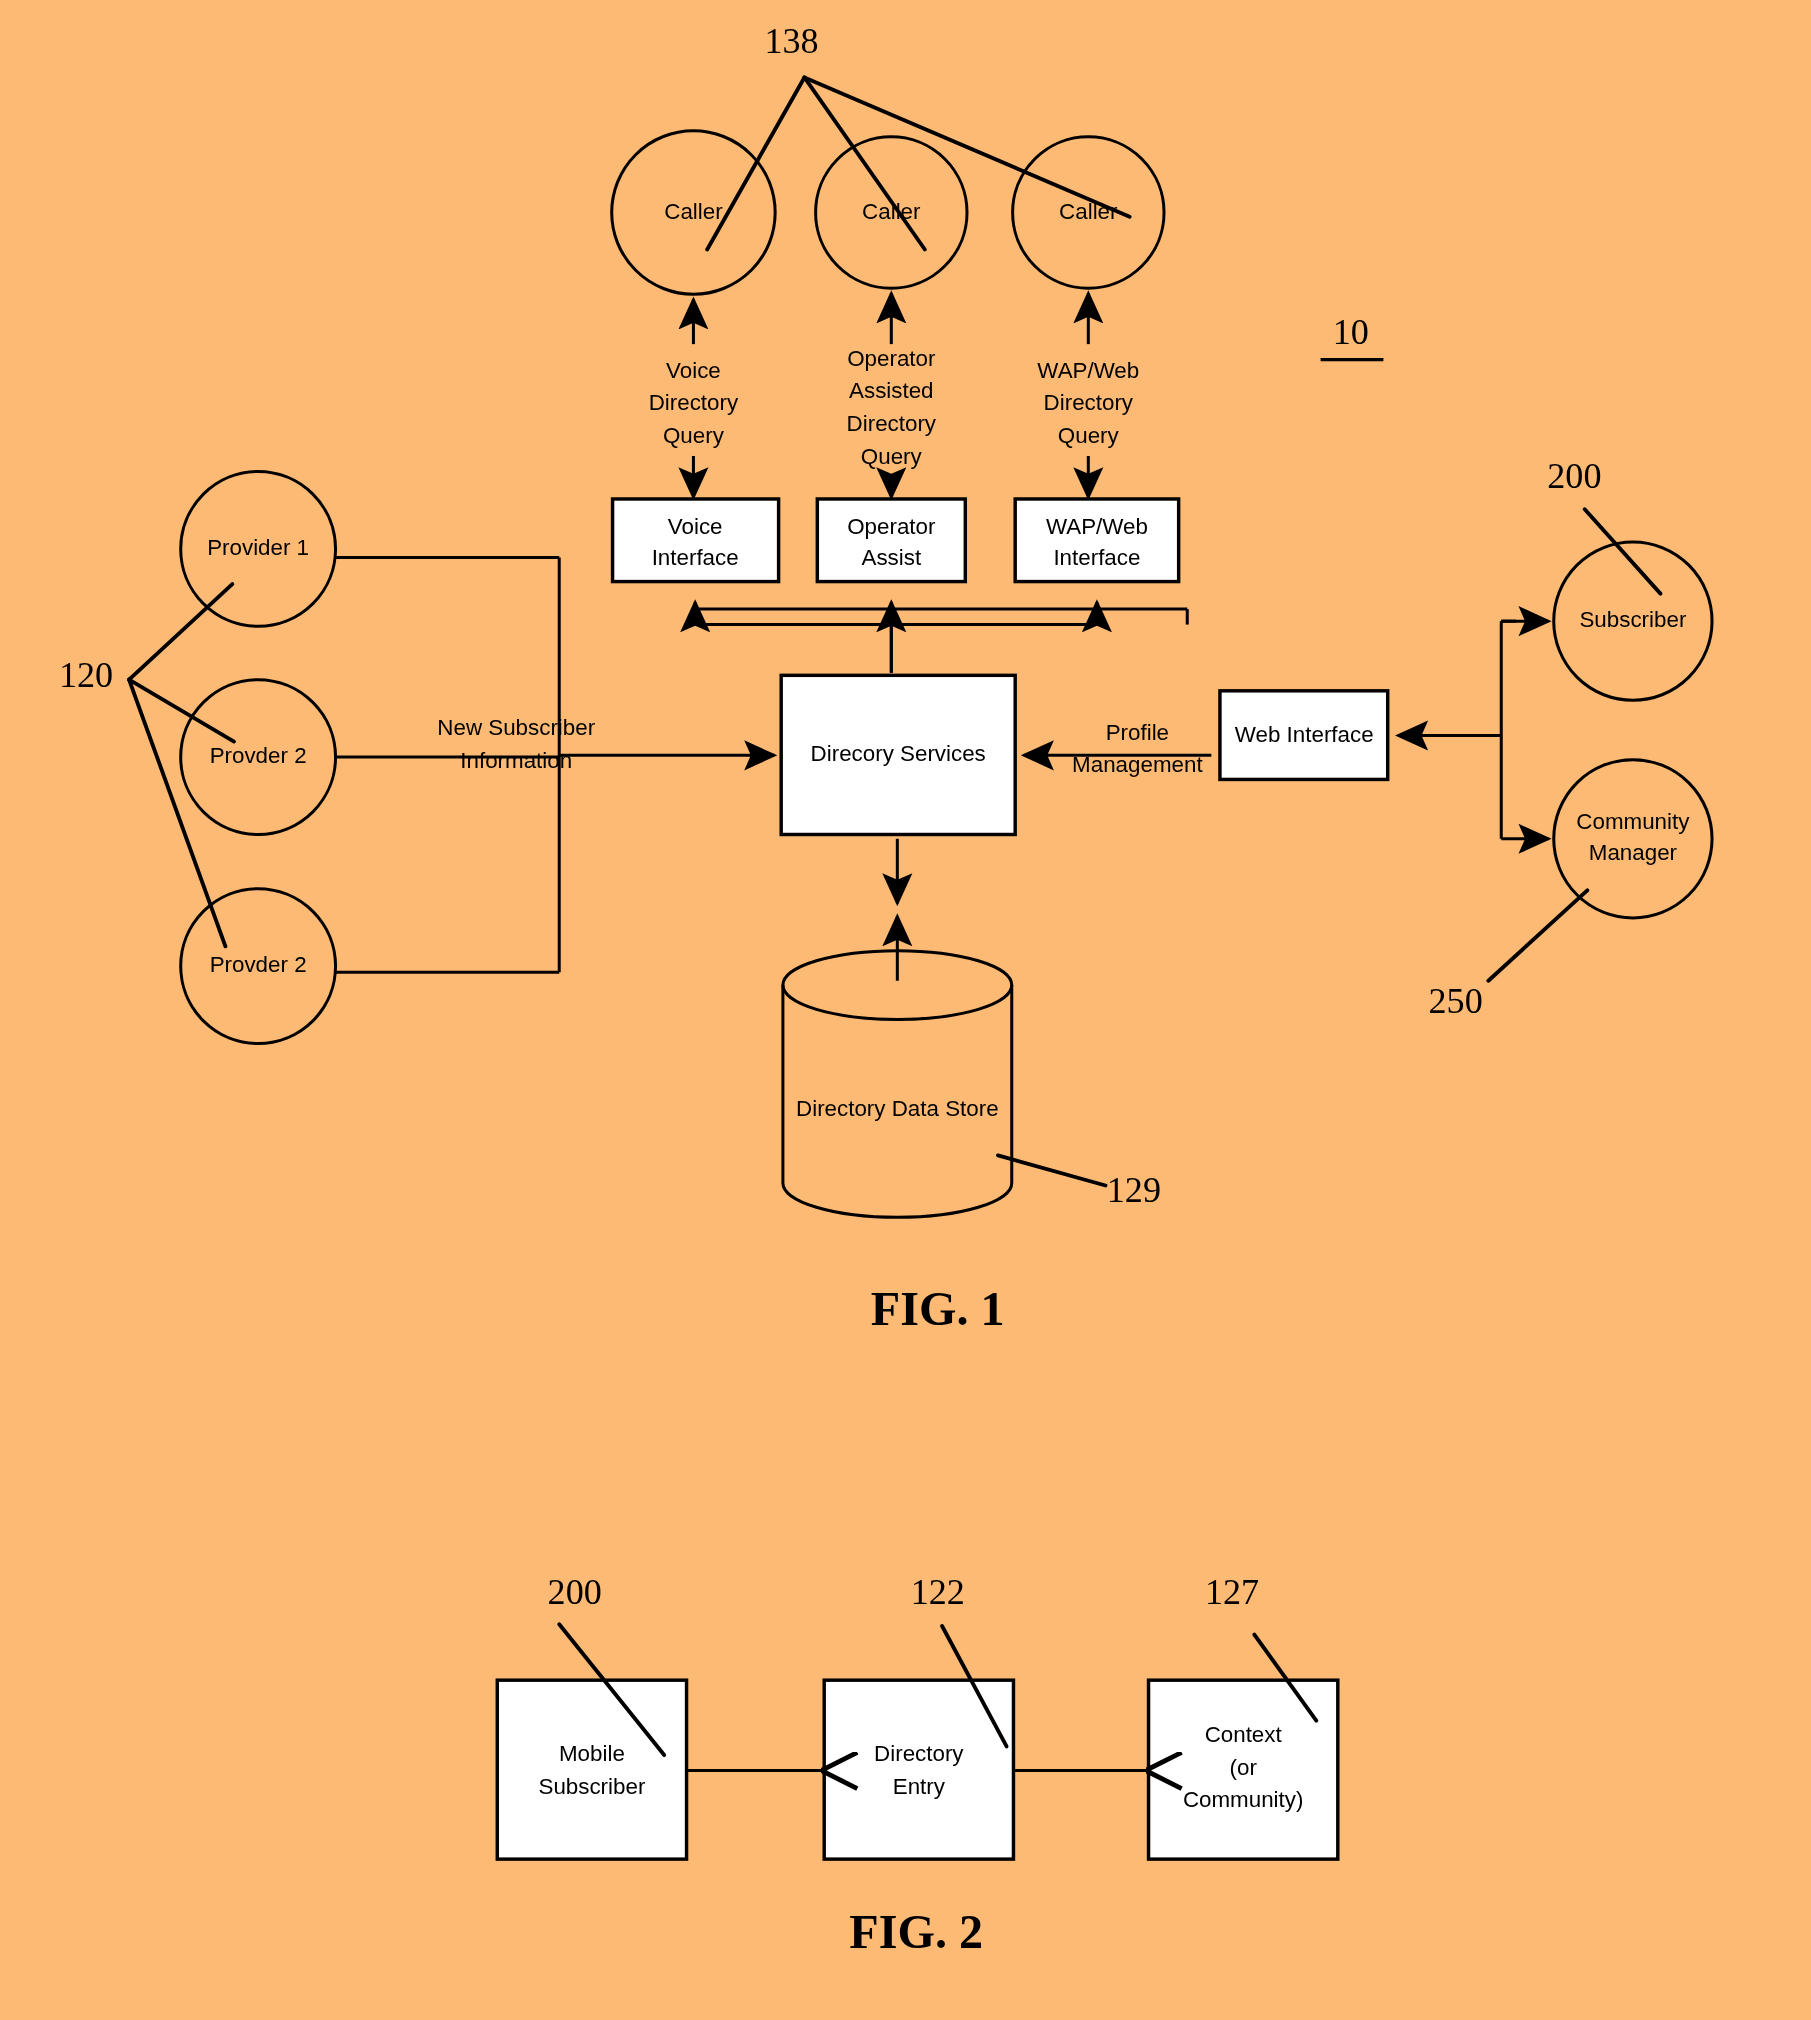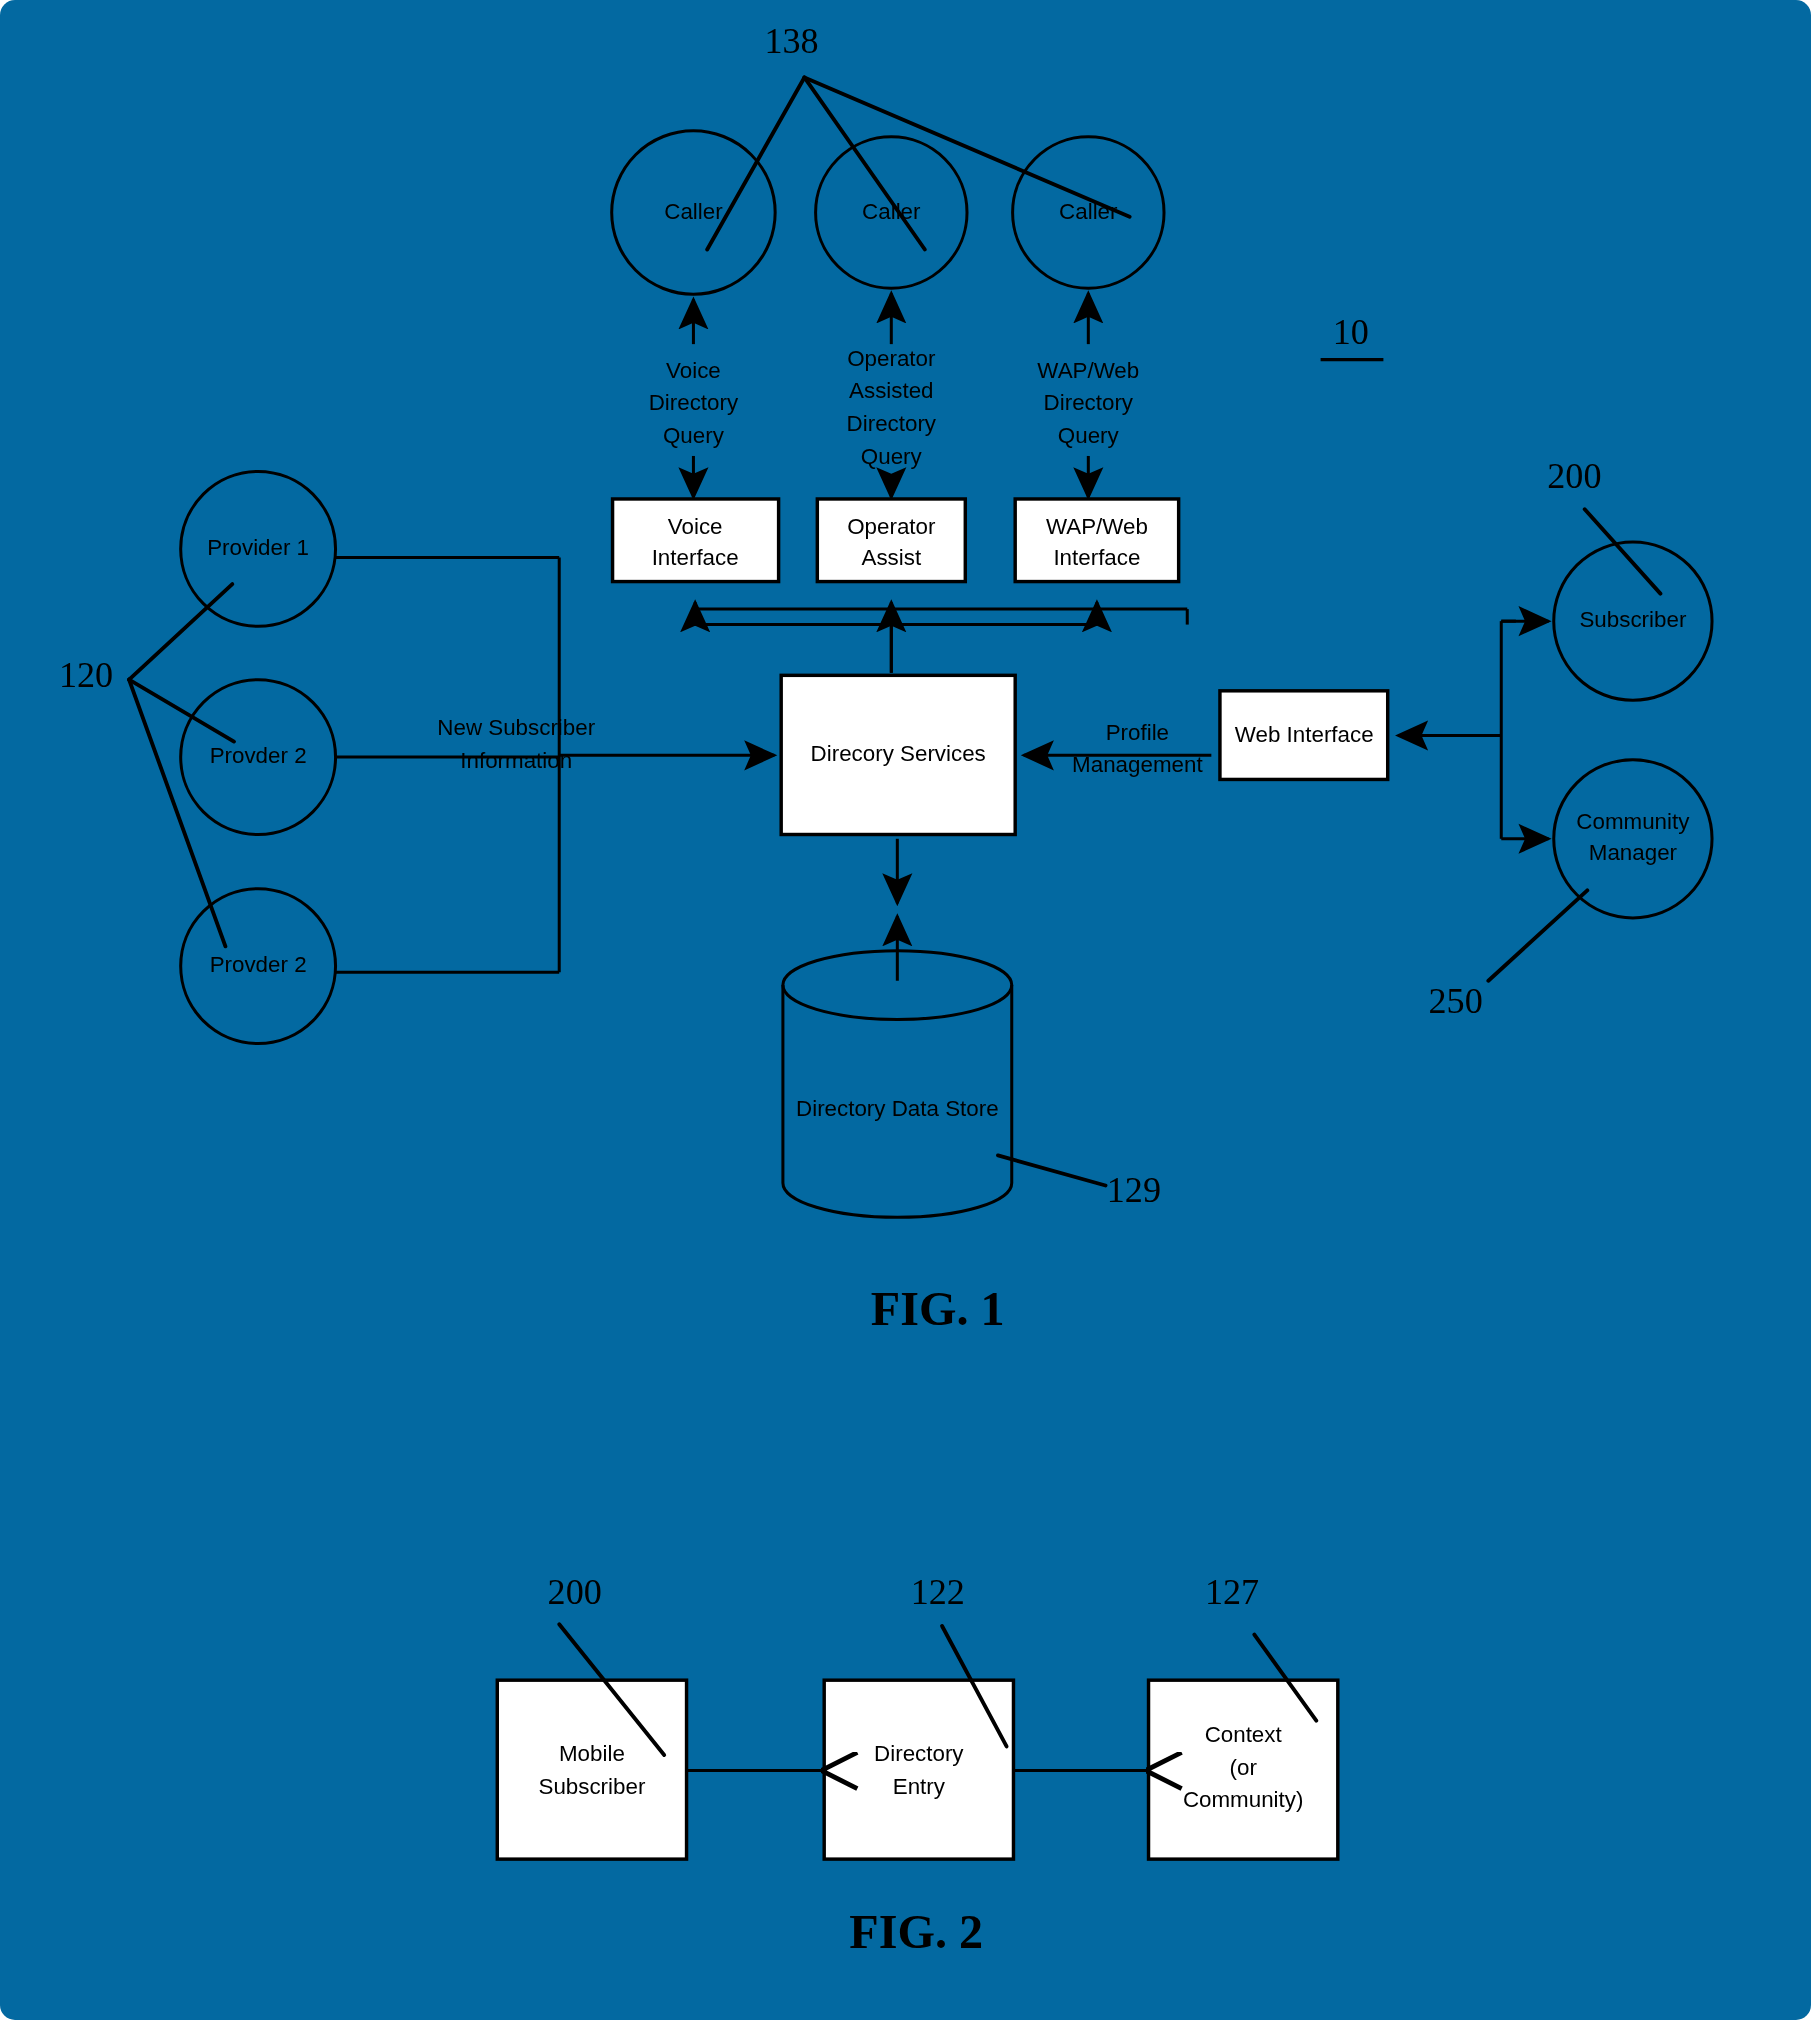--- a/index.html
+++ b/index.html
@@ -9,23 +9,22 @@
     background: #ffffff;
   }
   body {
     font-family: "Liberation Sans", sans-serif;
     color: #000000;
   }
   #page {
     position: relative;
     width: 1811px;
     height: 2020px;
-    background: #0369a1;
+    background: #fdba74;
     overflow: hidden;
-    border-radius: 15px;
   }
   svg.figure-layer {
     position: absolute;
     top: 0;
     left: 0;
     width: 1811px;
     height: 2020px;
   }
   .node-text {
     font-family: "Liberation Sans", sans-serif;

